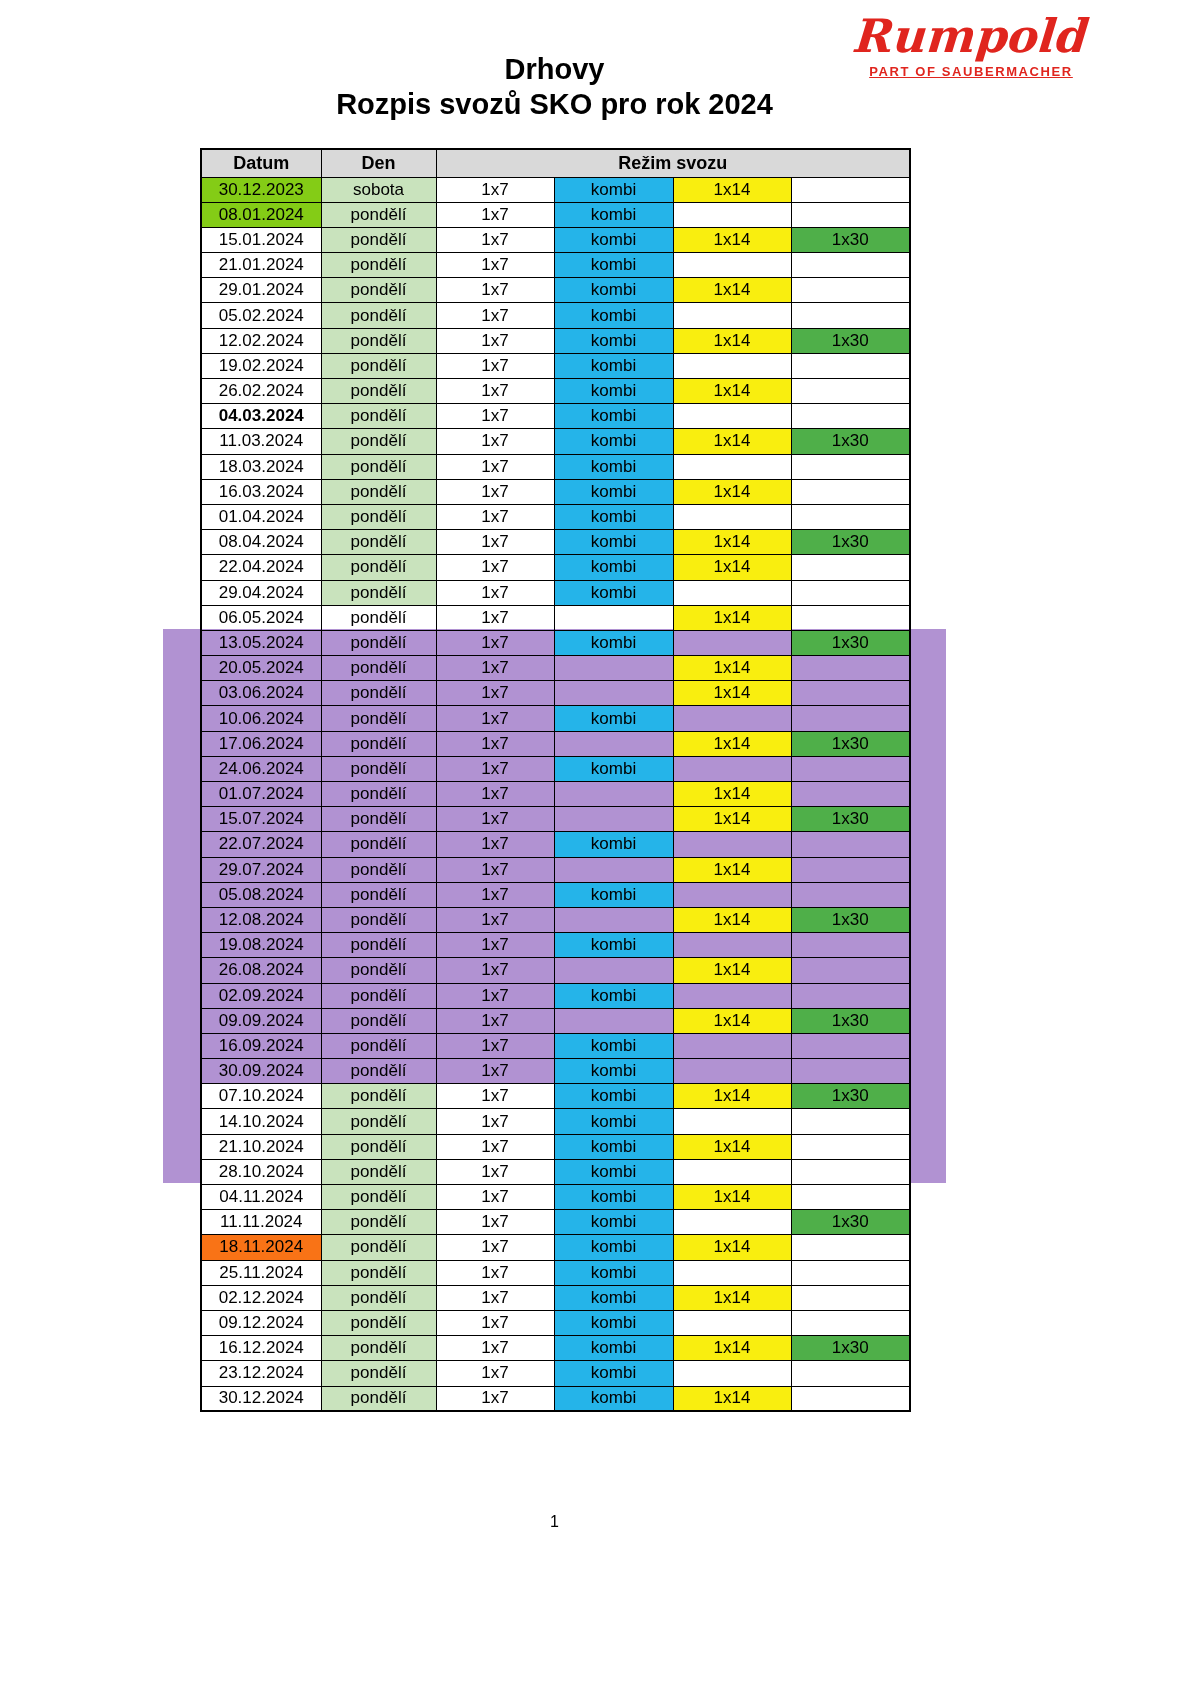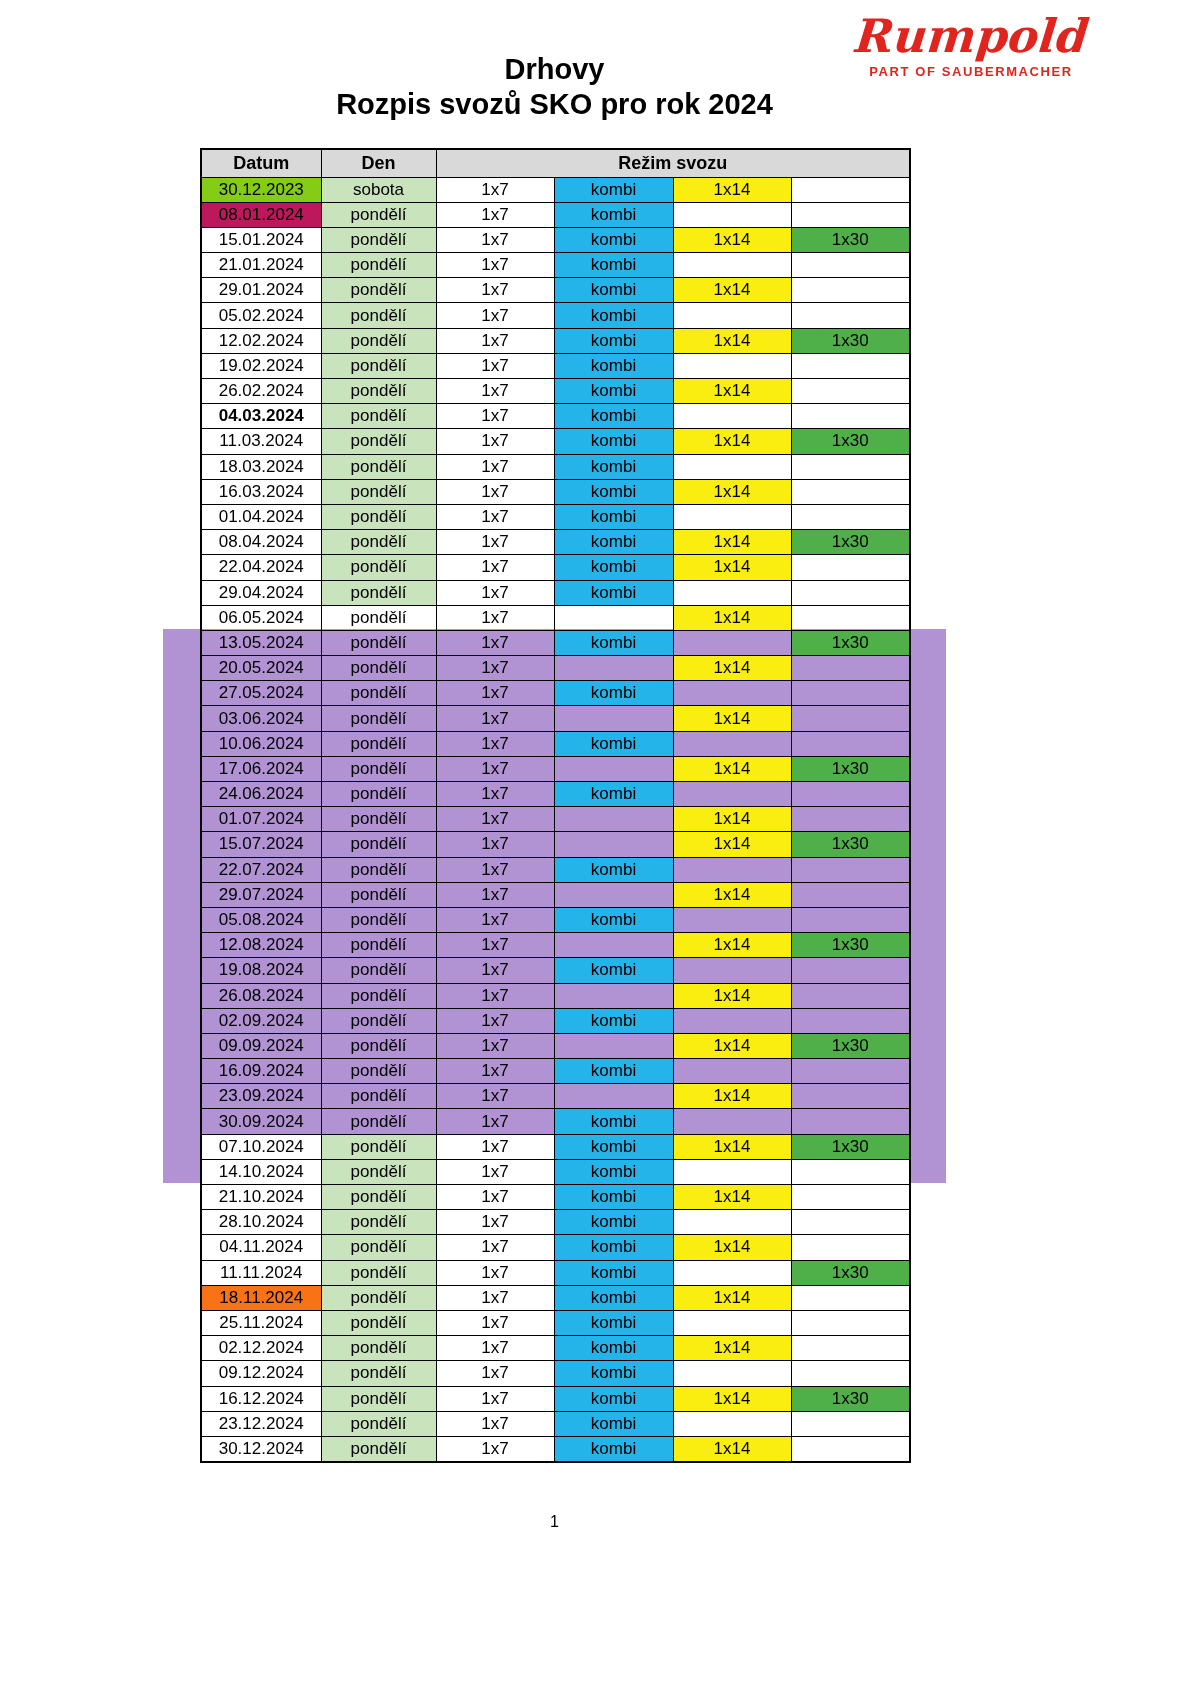--- a/index.html
+++ b/index.html
@@ -8,21 +8,21 @@
     position:relative; width:1200px; height:1697px; background:#ffffff;
     font-family:"Liberation Sans", sans-serif; color:#000; overflow:hidden;
   }
   .logo { position:absolute; left:856px; top:10px; width:230px; text-align:center; }
   .logo-brand {
     font-family:"DejaVu Serif", serif; font-style:italic; font-weight:bold;
     font-size:46px; line-height:52px; color:#e0251e; transform:skewX(-6deg);
   }
   .logo-tagline {
     margin-top:2px; font-size:13px; font-weight:bold; letter-spacing:1.6px;
-    color:#e0251e; white-space:nowrap;
+    color:#e0251e; white-space:nowrap;text-decoration:underline;
   }
   .title-block {
     position:absolute; left:200px; top:52px; width:709px; text-align:center;
     font-weight:bold; font-size:29px; line-height:35px;
   }
   .table-wrap { position:absolute; left:200px; top:148px; width:709px; }
   .summer-band { position:absolute; left:-37px; width:783px; background:#b192d2; z-index:0; }
   table {
     position:relative; z-index:1; width:709px; border-collapse:collapse;
     table-layout:fixed; border:2px solid #000;
@@ -73,21 +73,21 @@
       <tbody>
           <tr>
             <td style="background: #84cc16;">30.12.2023</td>
             <td style="background: rgb(201, 227, 189);">sobota</td>
             <td style="background: rgb(255, 255, 255);">1x7</td>
             <td style="background: rgb(37, 180, 233);">kombi</td>
             <td style="background: rgb(249, 238, 15);">1x14</td>
             <td style="background: rgb(255, 255, 255);"></td>
           </tr>
           <tr>
-            <td style="background: #be185d; margin-left: 48px;">08.01.2024</td>
+            <td style="background: #84cc16; margin-left: 48px;">08.01.2024</td>
             <td style="background: rgb(201, 227, 189);">pondělí</td>
             <td style="background: rgb(255, 255, 255);">1x7</td>
             <td style="background: rgb(37, 180, 233);">kombi</td>
             <td style="background: rgb(255, 255, 255);"></td>
             <td style="background: rgb(255, 255, 255);"></td>
           </tr>
           <tr>
             <td style="background: rgb(255, 255, 255);">15.01.2024</td>
             <td style="background: rgb(201, 227, 189);">pondělí</td>
             <td style="background: rgb(255, 255, 255);">1x7</td>
@@ -225,28 +225,20 @@
           </tr>
           <tr class="summer">
             <td>20.05.2024</td>
             <td>pondělí</td>
             <td>1x7</td>
             <td></td>
             <td style="background: rgb(249, 238, 15);">1x14</td>
             <td></td>
           </tr>
           <tr class="summer">
-            <td>27.05.2024</td>
-            <td>pondělí</td>
-            <td>1x7</td>
-            <td style="background: rgb(37, 180, 233);">kombi</td>
-            <td></td>
-            <td></td>
-          </tr>
-          <tr class="summer">
             <td>03.06.2024</td>
             <td>pondělí</td>
             <td>1x7</td>
             <td></td>
             <td style="background: rgb(249, 238, 15);">1x14</td>
             <td></td>
           </tr>
           <tr class="summer">
             <td>10.06.2024</td>
             <td>pondělí</td>
@@ -350,28 +342,20 @@
             <td></td>
             <td style="background: rgb(249, 238, 15);">1x14</td>
             <td style="background: rgb(79, 175, 73);">1x30</td>
           </tr>
           <tr class="summer">
             <td>16.09.2024</td>
             <td>pondělí</td>
             <td>1x7</td>
             <td style="background: rgb(37, 180, 233);">kombi</td>
             <td></td>
-            <td></td>
-          </tr>
-          <tr class="summer">
-            <td>23.09.2024</td>
-            <td>pondělí</td>
-            <td>1x7</td>
-            <td></td>
-            <td style="background: rgb(249, 238, 15);">1x14</td>
             <td></td>
           </tr>
           <tr class="summer">
             <td>30.09.2024</td>
             <td>pondělí</td>
             <td>1x7</td>
             <td style="background: rgb(37, 180, 233);">kombi</td>
             <td></td>
             <td></td>
           </tr>

